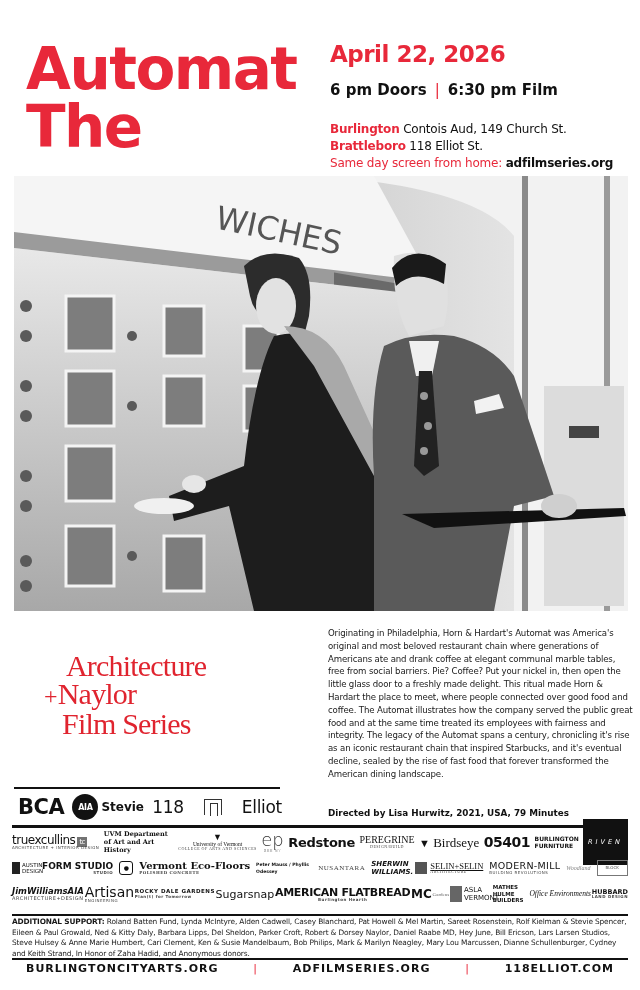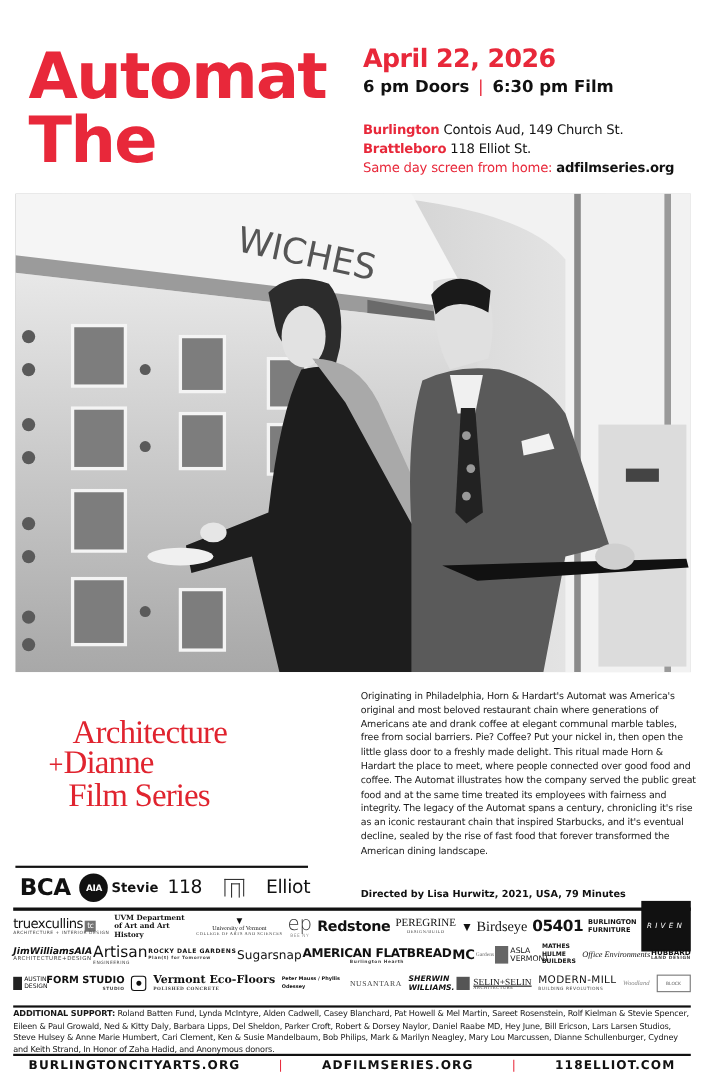--- a/index.html
+++ b/index.html
@@ -4,21 +4,21 @@
 <style>
   * { box-sizing: border-box; margin: 0; padding: 0; }
   html, body { width: 640px; height: 990px; background: #ffffff; overflow: hidden; }
   body { position: relative; font-family: "Liberation Sans", sans-serif; color: #111; }
 
   .header { position: absolute; left: 0; top: 0; width: 640px; height: 170px; }
   .title { position: absolute; left: 26px; top: 40px; color: #e8283a; font-family: "DejaVu Sans", sans-serif; font-weight: bold; font-size: 58px; line-height: 58px; letter-spacing: -1.5px; }
   .title div { white-space: nowrap; }
   .event-info { position: absolute; left: 330px; top: 40px; width: 300px; }
   .date { color: #e8283a; font-family: "DejaVu Sans", sans-serif; font-weight: bold; font-size: 23px; line-height: 28px; letter-spacing: -0.5px; }
-  .times { font-family: "DejaVu Sans", sans-serif; font-weight: bold; font-size: 15px; line-height: 22px; margin-top: 0; white-space: nowrap; }
+  .times { font-family: "DejaVu Sans", sans-serif; font-weight: bold; font-size: 15px; line-height: 22px; margin-top: 11px; white-space: nowrap; }
   .times .sep { color: #e8283a; font-weight: normal; padding: 0 8px; }
   .venues { margin-top: 20px; font-family: "DejaVu Sans", sans-serif; font-size: 12px; line-height: 17px; white-space: nowrap; letter-spacing: -0.2px; }
   .venues .city { color: #e8283a; font-weight: bold; }
   .venues .stream-label { color: #e8283a; }
   .venues .stream-link { font-weight: bold; color: #111; }
 
   .photo { position: absolute; left: 14px; top: 176px; width: 614px; height: 435px; overflow: hidden; background: #cfcfcf; }
 
   .series-logo { position: absolute; left: 44px; top: 652px; color: #e0242f; font-family: "Liberation Serif", serif; font-size: 30px; line-height: 28px; letter-spacing: -0.8px; }
   .series-logo div { white-space: nowrap; }
@@ -150,21 +150,21 @@
       <circle cx="414" cy="250" r="4" fill="#999"></circle>
       <circle cx="410" cy="275" r="4" fill="#999"></circle>
     <path d="M460 225 L485 218 L490 232 L462 238 Z" fill="#f2f2f2"></path>
     <path d="M388 338 L610 332 L612 340 L420 352 Z" fill="#111"></path>
     <ellipse cx="545" cy="330" rx="18" ry="12" fill="#cfcfcf"></ellipse>
   </svg>
 </div>
 
 <div class="series-logo">
   <div class="l1">Architecture</div>
-  <div><span class="plus">+</span><span>Dianne</span></div>
+  <div><span class="plus">+</span><span>Naylor</span></div>
   <div class="l3">Film Series</div>
 </div>
 
 <div class="description">Originating in Philadelphia, Horn &amp; Hardart's Automat was America's original and most beloved restaurant chain where generations of Americans ate and drank coffee at elegant communal marble tables, free from social barriers. Pie? Coffee? Put your nickel in, then open the little glass door to a freshly made delight. This ritual made Horn &amp; Hardart the place to meet, where people connected over good food and coffee. The Automat illustrates how the company served the public great food and at the same time treated its employees with fairness and integrity. The legacy of the Automat spans a century, chronicling it's rise as an iconic restaurant chain that inspired Starbucks, and it's eventual decline, sealed by the rise of fast food that forever transformed the American dining landscape.</div>
 <div class="director">Directed by Lisa Hurwitz, 2021, USA, 79 Minutes</div>
 
 <div class="rule" style="left:14px; top:787px; width:266px; height:1.5px;"></div>
 <div class="host-logos">
   <span class="bca">BCA</span>
   <span class="aia">
@@ -187,45 +187,45 @@
     <span class="sp" style="font-family:'Liberation Serif',serif;font-size:5.5px;text-align:center;"><span style="display:block;font-size:9px;">▼</span><span>University of Vermont</span><small>College of Arts and Sciences</small></span>
     <span class="sp" style="font-size:18px;font-weight:200;color:#333;text-align:center;"><span>ep</span><small>BEE  NY</small></span>
     <span class="sp" style="font-weight:bold;font-size:13px;letter-spacing:-0.3px;">Redstone</span>
     <span class="sp" style="font-family:'Liberation Serif',serif;font-size:10px;text-align:center;"><span>PEREGRINE</span><small>DESIGN/BUILD</small></span>
     <span class="sp" style="font-family:'Liberation Serif',serif;font-size:13px;"><span style="font-size:11px;">▼</span> <span>Birdseye</span></span>
     <span class="sp" style="font-weight:bold;font-size:14px;letter-spacing:-0.5px;">05401</span>
     <span class="sp" style="font-size:6px;width:44px;white-space:normal;line-height:7px;font-weight:bold;">BURLINGTON FURNITURE</span>
     <span class="sp" style="background:#111;color:#fff;font-size:6.5px;letter-spacing:3px;padding:20px 5px;font-style:italic;">RIVEN</span>
   </div>
   <div class="sponsor-row">
+    <span class="sp" style="font-size:5.5px;width:24px;white-space:normal;border-left:8px solid #222;padding-left:2px;line-height:6px;">AUSTIN DESIGN</span>
+    <span class="sp" style="font-size:9px;font-weight:bold;text-align:right;"><span>FORM STUDIO</span><small>STUDIO</small></span>
+    <span class="sp" style="width:14px;height:14px;border:1.5px solid #111;border-radius:3px;font-size:6px;text-align:center;line-height:12px;">●</span>
+    <span class="sp" style="font-family:'DejaVu Serif',serif;font-weight:bold;font-size:10px;"><span>Vermont Eco-Floors</span><small>POLISHED CONCRETE</small></span>
+    <span class="sp" style="font-size:4.5px;width:56px;white-space:normal;line-height:7px;font-weight:bold;">Peter Mauss / Phyllis Odessey</span>
+    <span class="sp" style="font-family:'Liberation Serif',serif;font-size:7px;letter-spacing:0.5px;color:#444;">NUSANTARA</span>
+    <span class="sp" style="font-style:italic;font-weight:bold;font-size:7px;width:38px;white-space:normal;line-height:8px;">SHERWIN WILLIAMS.</span>
+    <span class="sp" style="font-family:'Liberation Serif',serif;font-size:8.5px;border-left:12px solid #555;padding-left:3px;"><span style="text-decoration:underline;">SELIN+SELIN</span><small>ARCHITECTURE</small></span>
+    <span class="sp" style="font-size:9.5px;letter-spacing:0.3px;"><span>MODERN-MILL</span><small>BUILDING REVOLUTIONS</small></span>
+    <span class="sp" style="font-family:'Liberation Serif',serif;font-style:italic;font-size:6px;color:#888;">Woodland</span>
+    <span class="sp" style="font-size:4px;border:1px solid #777;padding:5px 8px;color:#555;">BLOCK</span>
+  </div>
+  <div class="sponsor-row">
     <span class="sp" style="font-style:italic;font-weight:bold;font-size:8.5px;"><span>JimWilliamsAIA</span><small style="font-style:normal;font-weight:normal;font-size:5px;">ARCHITECTURE+DESIGN</small></span>
     <span class="sp" style="font-size:14px;"><span>Artisan</span><small>ENGINEERING</small></span>
     <span class="sp" style="font-size:5.5px;font-weight:bold;letter-spacing:0.5px;"><span>ROCKY DALE GARDENS</span><small style="text-transform:none;">Plan(t) for Tomorrow</small></span>
     <span class="sp" style="font-size:11px;">Sugarsnap</span>
     <span class="sp" style="font-weight:bold;font-size:11px;text-align:center;letter-spacing:-0.3px;"><span>AMERICAN FLATBREAD</span><small style="text-transform:none;">Burlington Hearth</small></span>
     <span class="sp" style="font-weight:bold;font-size:12px;">MC</span>
     <span class="sp" style="font-family:'Liberation Serif',serif;font-size:5px;color:#666;">Gardens</span>
     <span class="sp" style="font-size:7px;width:42px;white-space:normal;line-height:8px;border-left:12px solid #666;padding-left:2px;">ASLA VERMONT</span>
     <span class="sp" style="font-size:5.5px;width:36px;white-space:normal;line-height:6.5px;font-weight:bold;">MATHES HULME BUILDERS</span>
     <span class="sp" style="font-family:'Liberation Serif',serif;font-style:italic;font-size:7.5px;">Office Environments</span>
     <span class="sp" style="font-weight:bold;font-size:6.5px;text-align:center;"><span>HUBBARD</span><small>LAND DESIGN</small></span>
   </div>
-  <div class="sponsor-row">
-    <span class="sp" style="font-size:5.5px;width:24px;white-space:normal;border-left:8px solid #222;padding-left:2px;line-height:6px;">AUSTIN DESIGN</span>
-    <span class="sp" style="font-size:9px;font-weight:bold;text-align:right;"><span>FORM STUDIO</span><small>STUDIO</small></span>
-    <span class="sp" style="width:14px;height:14px;border:1.5px solid #111;border-radius:3px;font-size:6px;text-align:center;line-height:12px;">●</span>
-    <span class="sp" style="font-family:'DejaVu Serif',serif;font-weight:bold;font-size:10px;"><span>Vermont Eco-Floors</span><small>POLISHED CONCRETE</small></span>
-    <span class="sp" style="font-size:4.5px;width:56px;white-space:normal;line-height:7px;font-weight:bold;">Peter Mauss / Phyllis Odessey</span>
-    <span class="sp" style="font-family:'Liberation Serif',serif;font-size:7px;letter-spacing:0.5px;color:#444;">NUSANTARA</span>
-    <span class="sp" style="font-style:italic;font-weight:bold;font-size:7px;width:38px;white-space:normal;line-height:8px;">SHERWIN WILLIAMS.</span>
-    <span class="sp" style="font-family:'Liberation Serif',serif;font-size:8.5px;border-left:12px solid #555;padding-left:3px;"><span style="text-decoration:underline;">SELIN+SELIN</span><small>ARCHITECTURE</small></span>
-    <span class="sp" style="font-size:9.5px;letter-spacing:0.3px;"><span>MODERN-MILL</span><small>BUILDING REVOLUTIONS</small></span>
-    <span class="sp" style="font-family:'Liberation Serif',serif;font-style:italic;font-size:6px;color:#888;">Woodland</span>
-    <span class="sp" style="font-size:4px;border:1px solid #777;padding:5px 8px;color:#555;">BLOCK</span>
-  </div>
 </div>
 
 <div class="rule" style="left:12px; top:914px; width:616px; height:2px;"></div>
 
 <div class="support">
   <b>ADDITIONAL SUPPORT:</b>
   <span>Roland Batten Fund, Lynda McIntyre, Alden Cadwell, Casey Blanchard, Pat Howell &amp; Mel Martin, Sareet Rosenstein, Rolf Kielman &amp; Stevie Spencer, Eileen &amp; Paul Growald, Ned &amp; Kitty Daly, Barbara Lipps, Del Sheldon, Parker Croft, Robert &amp; Dorsey Naylor, Daniel Raabe MD, Hey June, Bill Ericson, Lars Larsen Studios, Steve Hulsey &amp; Anne Marie Humbert, Cari Clement, Ken &amp; Susie Mandelbaum, Bob Philips, Mark &amp; Marilyn Neagley, Mary Lou Marcussen, Dianne Schullenburger, Cydney and Keith Strand, In Honor of Zaha Hadid, and Anonymous donors.</span>
 </div>
 
 <div class="rule" style="left:12px; top:958px; width:616px; height:2px;"></div>

